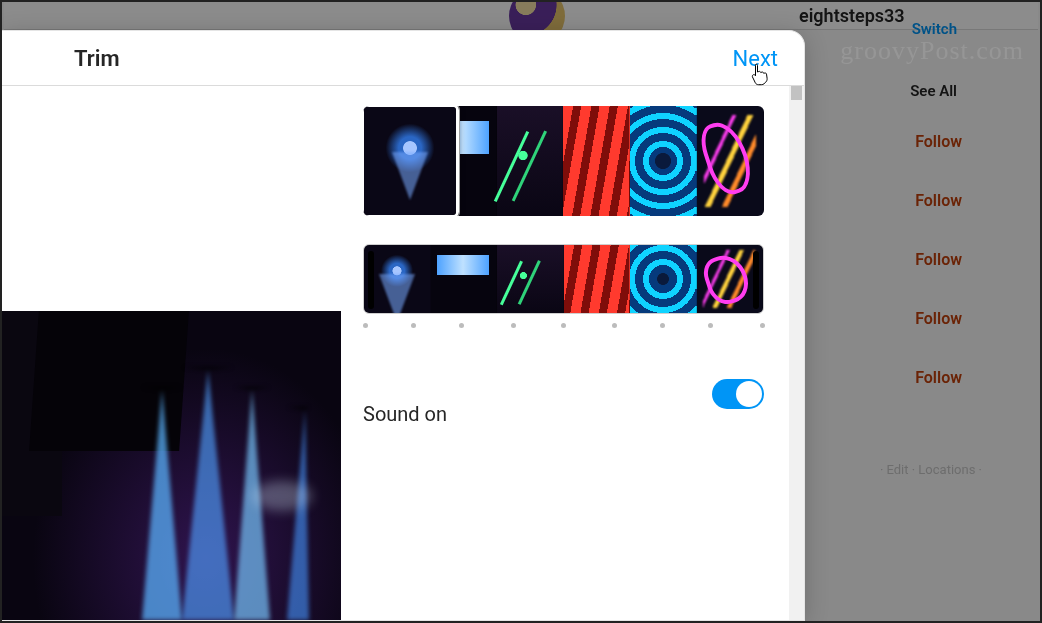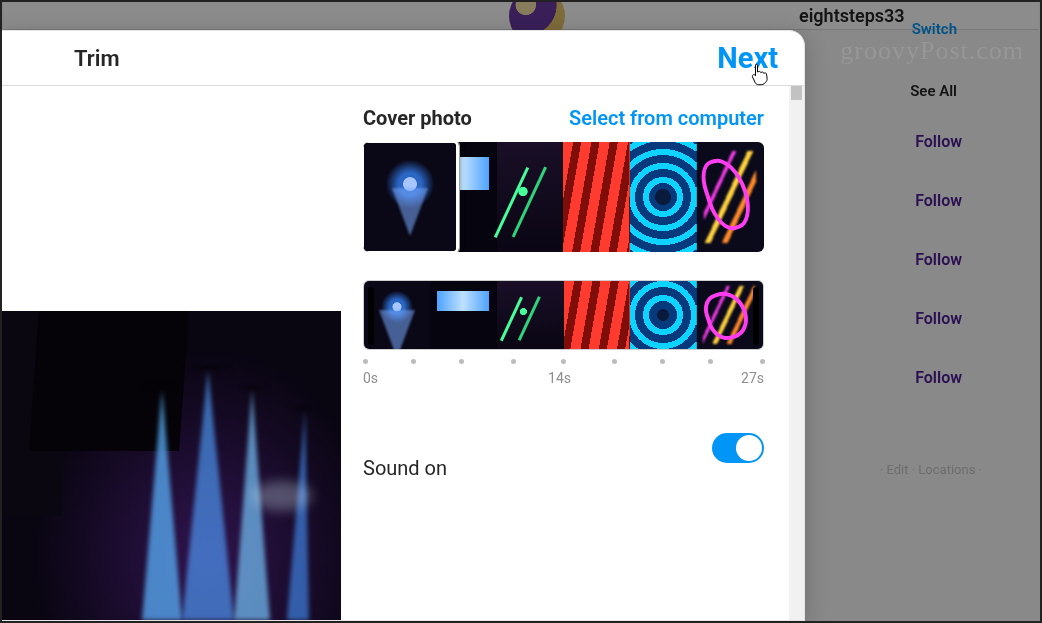--- a/index.html
+++ b/index.html
@@ -13,33 +13,33 @@
   .bg-overlay { position: absolute; inset: 2px; background: rgba(0,0,0,0.45); }
 
   
   .topbar { position: absolute; top: 0; left: 2px; right: 2px; height: 28px; background: #fff; border-bottom: 1px solid #dbdbdb; }
   .avatar-chip { position:absolute; top:0; left:505px; width:56px; height:28px; overflow:hidden; }
   .avatar-chip-inner { width:56px; height:56px; border-radius:50%; background: radial-gradient(circle at 30% 30%, #f6e2a8 0 18%, #6a3aa2 19% 55%, #e7c56c 56% 100%); transform: translateY(-14px); }
 
   
   .right-col { position: absolute; top: 0; right: 18px; width: 320px; color:#262626; }
   .right-col .username { font-weight:600; font-size:18px; color:#262626; position:absolute; top:3px; left:97px;}
-  .right-col .follow { color:#4c1d95; font-weight:600; font-size:16px; }
+  .right-col .follow { color:#c2410c; font-weight:600; font-size:16px; }
   .right-col .switch { color:#0095f6; font-weight:600; font-size:15px; position:absolute; top:18px; right:65px; }
   .right-col .seeall { color:#262626; font-weight:600; font-size:15px; position:absolute; top:80px; right:65px; }
   .right-col .footer { position:absolute; top:460px; right:40px; color:#c7c7c7; font-size:13px; }
 
   .watermark { position:absolute; top:36px; right:18px; font-family: Georgia, 'Times New Roman', serif; font-size:26px; letter-spacing:1px; color:#9a9a9a; opacity:0.8; z-index:40; }
   .watermark:first-letter { }
 
   
   .modal { position:absolute; top:30px; left:2px; width:803px; height:591px; background:#fff; border-top-right-radius:16px; box-shadow: 0 4px 24px rgba(0,0,0,0.2); overflow:hidden; z-index:30; border:1px solid #e5e5e5; border-left:none; }
   .modal-header { height:55px; border-bottom:1px solid #dbdbdb; display:flex; align-items:center; justify-content:space-between; padding:0 26px 0 72px; }
   .modal-header .title { font-weight:600; font-size:22px; color:#262626; }
-  .modal-header .next { font-weight:700; font-size:29px; color:#0095f6; cursor:pointer; }
+  .modal-header .next { font-weight:400; font-size:22px; color:#0095f6; cursor:pointer; }
   .cursor-hand { position:absolute; top:62px; left:750px; z-index:35; }
 
   .modal-body { display:flex; height: calc(100% - 55px); }
   .preview-pane { width:339px; background:#000; position:relative; overflow:hidden; }
   .controls-pane { flex:1; padding: 20px 22px 10px 22px; position:relative; overflow:hidden; }
 
   .section-row { display:flex; justify-content:space-between; align-items:center; margin-bottom:12px; }
   .section-title { font-weight:700; font-size:20px; color:#262626; }
   .select-link { font-weight:600; font-size:20px; color:#0095f6; cursor:pointer; }
 
@@ -150,24 +150,20 @@
         </div>
       </div>
     </div>
 
     <div class="controls-pane">
       <div class="scroll-track">
         <div class="scroll-thumb" style="top:0; height:14px;"></div>
       </div>
 
       <div style="padding-right:18px;">
-      <div class="section-row">
-        <span class="section-title">Cover photo</span>
-        <span class="select-link">Select from computer</span>
-      </div>
 
       <div class="cover-strip">
         <div class="frame f-dark"></div>
         <div class="frame f-screen"></div>
         <div class="frame f-green"></div>
         <div class="frame f-red"></div>
         <div class="frame f-swirl"></div>
         <div class="frame f-neon"></div>
         <div class="cover-sel">
           <div class="cover-sel-inner f-dark"></div>
@@ -189,25 +185,20 @@
           <span class="dot" style="left:0%"></span>
           <span class="dot" style="left:12%"></span>
           <span class="dot" style="left:24%"></span>
           <span class="dot" style="left:37%"></span>
           <span class="dot" style="left:49.5%"></span>
           <span class="dot" style="left:62%"></span>
           <span class="dot" style="left:74%"></span>
           <span class="dot" style="left:86%"></span>
           <span class="dot" style="left:99%"></span>
         </div>
-        <div class="tick-labels">
-          <span>0s</span>
-          <span>14s</span>
-          <span>27s</span>
-        </div>
       </div>
 
       <div class="sound-row">
         <span class="sound-label">Sound on</span>
         <div class="toggle">
           <div class="knob"></div>
         </div>
       </div>
       </div>
 

